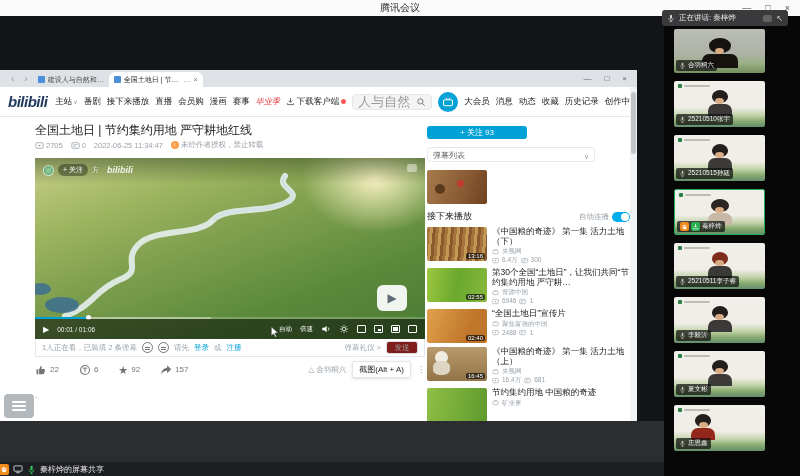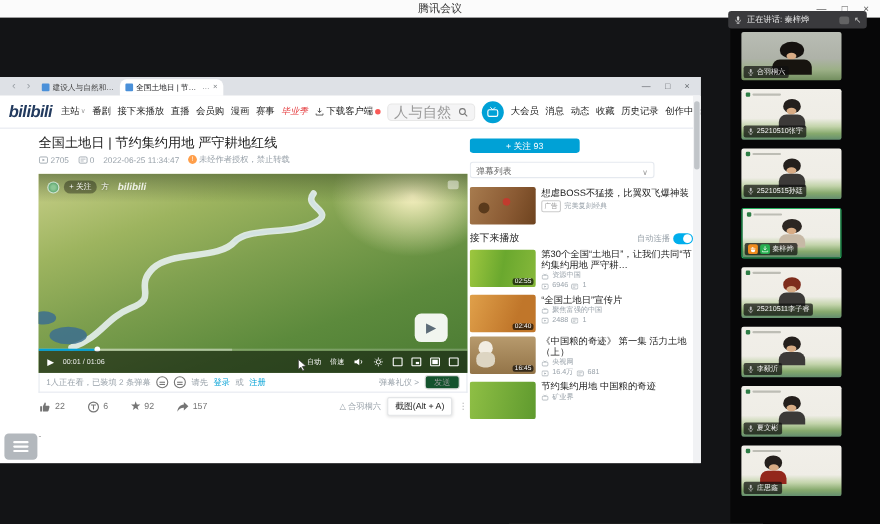--- a/index.html
+++ b/index.html
@@ -103,21 +103,21 @@
 .cic{width:9px;height:8px;border:1px solid #fff;border-radius:1px;position:relative}
 .cic.dot::after{content:"";position:absolute;right:1px;bottom:1px;width:3px;height:2px;background:#fff}
 .cic.fill::after{content:"";position:absolute;left:1px;top:1px;right:1px;bottom:1px;background:#fff}
 .cursor{position:absolute;left:234px;top:168px;z-index:9}
 
 .dm-bar{height:18px;border:1px solid #e5e9ef;border-top:none;display:flex;align-items:center;gap:5px;padding:0 6px;font-size:7.5px;color:#99a2aa}
 .dm-bar .circ{width:11px;height:11px;border:1px solid #757575;border-radius:50%;position:relative;flex:none}
 .dm-bar .circ::after{content:"";position:absolute;left:2px;top:4px;right:2px;height:1px;background:#757575;box-shadow:0 2px 0 #757575}
 .dm-bar .blue{color:#00a1d6}
 .dm-bar .spacer{flex:1}
-.send-btn{width:32px;height:13px;background:#14532d;border:1px solid #ddd;border-radius:3px;color:#999;font-size:7.5px;display:flex;align-items:center;justify-content:center}
+.send-btn{width:32px;height:13px;background:#7f1d1d;border:1px solid #ddd;border-radius:3px;color:#999;font-size:7.5px;display:flex;align-items:center;justify-content:center}
 
 .act-row{margin-top:4px;display:flex;align-items:center;gap:6px;color:#757575}
 .act{display:flex;align-items:center;gap:3px;font-size:8px;margin-right:14px}
 .act .star{font-size:11px;line-height:8px}
 .act-row .spacer{flex:1}
 .report{display:flex;align-items:center;gap:2px;font-size:7.5px;color:#99a2aa}
 .shot-box{border:1px solid #e3e5e7;border-radius:2px;box-shadow:0 1px 3px rgba(0,0,0,.12);background:#fff;padding:2px 6px;font-size:8px;color:#212121}
 .vdots{font-size:8px;color:#999}
 .desc-dash{margin-top:14px;font-size:8px;color:#999}
 
@@ -414,38 +414,55 @@
           <div class="dmlist">
             <span>弹幕列表</span>
             <span class="chev">∨</span>
           </div>
 
           <div class="ad-item">
             <div class="thumb th-ad">
               <div class="blob" style="left:8px;top:14px;width:10px;height:10px;background:#5a3a1c"></div>
               <div class="blob" style="left:30px;top:10px;width:7px;height:7px;background:#c23b2e"></div>
             </div>
-            <div class="ad-info">
-              <div class="t">想虐BOSS不猛揍，比翼双飞爆神装</div>
-              <div class="row">
-                <span class="ad-tag">广告</span>
-                <span>完美复刻经典</span>
-              </div>
-            </div>
           </div>
 
           <div class="upnext">
             <span>接下来播放</span>
             <span class="spacer"></span>
             <span class="auto">自动连播</span>
             <span class="toggle"></span>
           </div>
 
           <div class="rel-list">
 
+            <div class="rel-item">
+              <div class="thumb th-1">
+                <span class="dur">13:16</span>
+              </div>
+              <div class="rel-info">
+                <div class="t">《中国粮的奇迹》 第一集 活力土地（下）</div>
+                <div class="up">
+                    <svg class="ic" width="7" height="7" viewBox="0 0 16 16" color="#99a2aa">
+                      <use href="#sym-tv"></use>
+                    </svg>
+                    <span>央视网</span>
+                  </div>
+                <div class="st">
+                  <svg class="ic" width="7" height="7" viewBox="0 0 16 16" color="#99a2aa">
+                      <use href="#sym-play-o"></use>
+                    </svg>
+                    <span>6.4万</span>
+                  <svg class="ic" width="7" height="7" viewBox="0 0 16 16" color="#99a2aa">
+                      <use href="#sym-danmu"></use>
+                    </svg>
+                    <span>300</span>
+                </div>
+              </div>
+            </div>
 
             <div class="rel-item">
               <div class="thumb th-2">
                 <span class="dur">02:55</span>
               </div>
               <div class="rel-info">
                 <div class="t">第30个全国“土地日”，让我们共同“节约集约用地 严守耕…</div>
                 <div class="up">
                     <svg class="ic" width="7" height="7" viewBox="0 0 16 16" color="#99a2aa">
                       <use href="#sym-tv"></use>
@@ -537,20 +554,36 @@
             <i></i>
             <i></i>
             <i></i>
           </div>
         <div class="scrollbar">
             <div class="scroll-thumb"></div>
           </div>
       </div>
     </div>
 
+    <div class="bottom-band">
+      <div class="status-strip">
+        <span class="hand-badge">
+          <svg class="ic" width="8" height="8" viewBox="0 0 16 16" color="#fff">
+              <use href="#sym-hand"></use>
+            </svg>
+        </span>
+        <svg class="ic" width="10" height="10" viewBox="0 0 16 16" color="#d8d8d8">
+            <use href="#sym-monitor"></use>
+          </svg>
+        <svg class="ic" width="9" height="9" viewBox="0 0 16 16" color="#34c759">
+            <use href="#sym-mic"></use>
+          </svg>
+        <span class="txt">秦梓烨的屏幕共享</span>
+      </div>
+    </div>
   </div>
 
   <div class="sidebar-bg"></div>
   <div class="tiles">
 
     <div class="tile t1">
       <div class="person">
           <div class="hair"></div>
           <div class="face"></div>
           <div class="pbody"></div>

